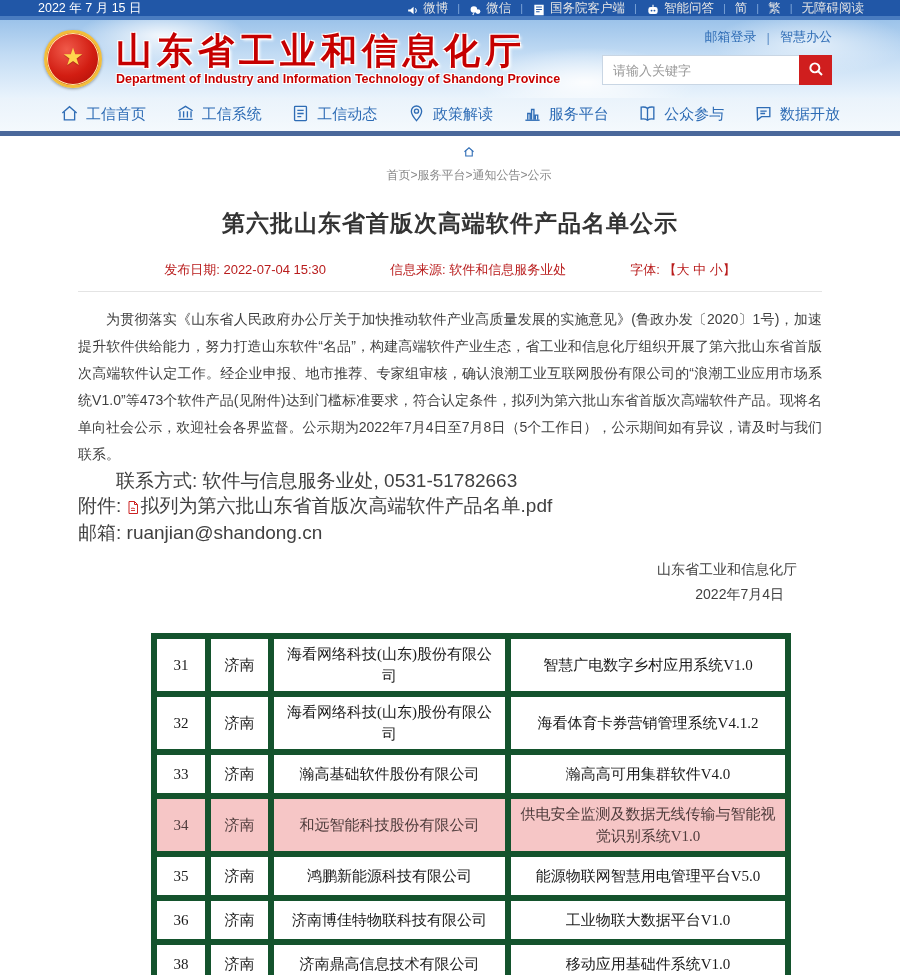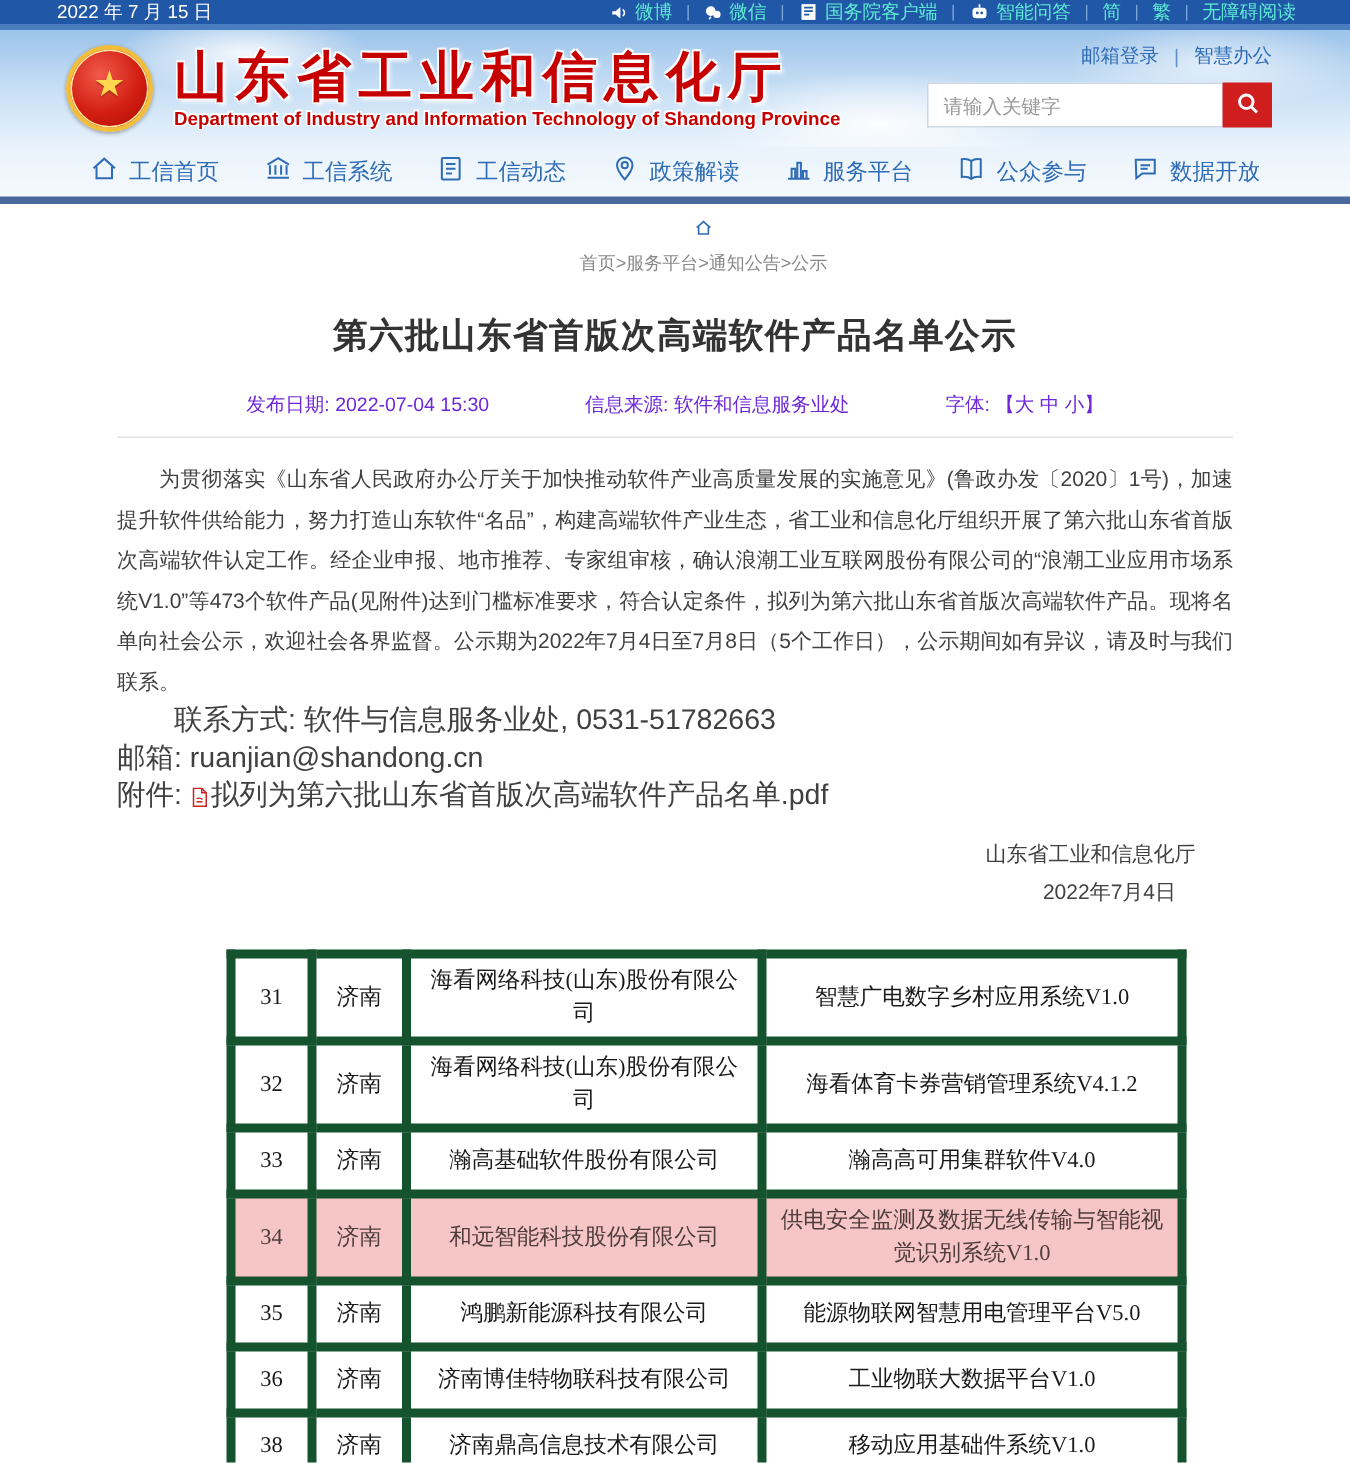--- a/index.html
+++ b/index.html
@@ -4,21 +4,21 @@
 <style>
   * { margin:0; padding:0; box-sizing:border-box; }
   html,body { width:900px; height:975px; overflow:hidden; background:#fff;
     font-family:"Liberation Sans","DejaVu Sans",sans-serif; }
 
   
   .topbar { height:20px; background:#2157a7; border-bottom:4px solid #4a7cc0;
     display:flex; align-items:center; justify-content:space-between;
     padding:0 36px 0 38px; color:#fff; font-size:12.5px; }
   .topbar-right { display:flex; align-items:center; gap:9px; }
-  .topbar-link { display:flex; align-items:center; gap:4px; color:#5eead4; cursor:pointer; white-space:nowrap; }
+  .topbar-link { display:flex; align-items:flex-end; gap:4px; color:#e5e5e5; cursor:pointer; white-space:nowrap; }
   .tb-sep { color:#7fa6d9; font-size:11px; }
   .tb-ico { display:inline-flex; }
 
   
   .header { height:78px; position:relative;
     background:
       radial-gradient(120px 40px at 18% 20%, rgba(255,255,255,.85), rgba(255,255,255,0) 70%),
       radial-gradient(160px 50px at 65% 80%, rgba(255,255,255,.9), rgba(255,255,255,0) 70%),
       radial-gradient(140px 45px at 90% 30%, rgba(255,255,255,.6), rgba(255,255,255,0) 70%),
       linear-gradient(180deg,#9cc3ea 0%, #c3dcf4 45%, #e9f3fc 100%);
@@ -26,21 +26,21 @@
   .emblem { width:58px; height:58px; border-radius:50%;
     background:radial-gradient(circle at 38% 32%, #f05a4a, #d21d12 55%, #a90d05 100%);
     border:3px solid #f2bd3a; box-shadow:0 1px 3px rgba(0,0,0,.35), inset 0 0 0 1px #ffe9a8;
     display:flex; align-items:center; justify-content:center; flex-shrink:0; }
   .emblem .star { color:#ffd64d; font-size:24px; line-height:1; text-shadow:0 1px 1px rgba(120,40,0,.5); transform:translateY(-2px); }
   .brand { margin-left:14px; }
   .brand-title { color:#c60000; font-weight:bold; font-size:36px; letter-spacing:5px; line-height:1.05;
     text-shadow:2px 2px 3px rgba(255,255,255,.95), -1px -1px 0 #fff, 1px -1px 0 #fff, -1px 1px 0 #fff, 1px 1px 0 #fff; }
   .brand-sub { color:#c60000; font-weight:bold; font-size:12.5px; margin-top:2px;
     text-shadow:1px 1px 0 #fff, -1px -1px 0 #fff, 1px -1px 0 #fff, -1px 1px 0 #fff; }
-  .header-right { position:absolute; right:52px; top:8px; width:230px; }
+  .header-right { position:absolute; right:68px; top:8px; width:230px; }
   .quick-links { display:flex; justify-content:flex-end; align-items:center; gap:10px;
     color:#2e6cb5; font-size:13px; margin-bottom:9px; }
   .quick-links .q-sep { color:#5f8fc6; }
   .quick-links span[data-interactable="true"] { cursor:pointer; }
   .search-box { display:flex; height:30px; }
   .search-input { flex:1; border:1px solid #c9d6e4; border-right:none; background:#fff;
     padding:0 10px; font-size:13px; color:#8b5cf6; outline:none; }
   .search-input::placeholder { color:#999; }
   .search-btn { width:34px; background:#d01e1e; border:none; display:flex; align-items:center; justify-content:center; cursor:pointer; }
 
@@ -53,21 +53,21 @@
 
   
   .breadcrumb { display:flex; align-items:center; gap:6px; margin:10px 0 0 38px;
     font-size:12px; color:#888;flex-direction:column; }
 
   
   .article { padding:0 78px; color:#404040; }
   .art-title { text-align:center; font-size:23px; font-weight:600; color:#333;
     margin-top:24px; letter-spacing:1px; }
   .art-meta { display:flex; justify-content:center; gap:64px; margin-top:22px;
-    font-size:13px; color:#6d28d9; }
+    font-size:13px; color:#b91c1c; }
   .art-meta b { font-weight:normal; }
   .font-sizes { cursor:pointer; }
   .meta-rule { border:none; border-top:1px solid #e4e4e4; margin:12px 0 14px 0; }
   .art-body { font-size:14px; line-height:27px; text-align:justify; text-indent:2em; color:#404040; }
   .line { font-size:19px; line-height:25px; color:#404040; }
   .line.indent { text-indent:2em; }
   .attach-link { color:#404040; cursor:pointer; }
   .pdf-ico { display:inline-block; vertical-align:-2px; margin-right:2px; }
   .sig { text-align:right; font-size:14px; color:#404040; margin-top:12px; }
   .sig-name { margin-right:25px; line-height:25px; }
@@ -245,30 +245,30 @@
     <span data-interactable="false"><b>发布日期:</b> <span>2022-07-04 15:30</span></span>
     <span data-interactable="false"><b>信息来源:</b> <span>软件和信息服务业处</span></span>
     <span data-interactable="false"><b>字体:</b> <span class="font-sizes" data-interactable="true">【大 中 小】</span></span>
   </div>
   <hr class="meta-rule" data-interactable="false">
 
   <p class="art-body" data-interactable="false">为贯彻落实《山东省人民政府办公厅关于加快推动软件产业高质量发展的实施意见》(鲁政办发〔2020〕1号)，加速提升软件供给能力，努力打造山东软件“名品”，构建高端软件产业生态，省工业和信息化厅组织开展了第六批山东省首版次高端软件认定工作。经企业申报、地市推荐、专家组审核，确认浪潮工业互联网股份有限公司的“浪潮工业应用市场系统V1.0”等473个软件产品(见附件)达到门槛标准要求，符合认定条件，拟列为第六批山东省首版次高端软件产品。现将名单向社会公示，欢迎社会各界监督。公示期为2022年7月4日至7月8日（5个工作日），公示期间如有异议，请及时与我们联系。</p>
 
   <p class="line indent" data-interactable="false">联系方式: 软件与信息服务业处, 0531-51782663</p>
 
-  <p class="line" data-interactable="false"><span>邮箱: </span><span data-interactable="false">ruanjian@shandong.cn</span></p>
-
   <p class="line" data-interactable="false">
     <span>附件: </span><span class="pdf-ico" data-interactable="false"><svg width="12" height="13" viewBox="0 0 24 26">
           <path d="M4 1h11l6 6v18H4z" fill="#fff" stroke="#cc2222" stroke-width="2"></path>
           <path d="M15 1v6h6" fill="none" stroke="#cc2222" stroke-width="2"></path>
           <path d="M8 15c2-1 6-1 8 1M8 19h8" stroke="#cc2222" stroke-width="1.8" fill="none"></path>
         </svg></span><span class="attach-link" data-interactable="true">拟列为第六批山东省首版次高端软件产品名单.pdf</span>
   </p>
 
+  <p class="line" data-interactable="false"><span>邮箱: </span><span data-interactable="false">ruanjian@shandong.cn</span></p>
+
   <div class="sig" data-interactable="false">
     <div class="sig-name" data-interactable="false">山东省工业和信息化厅</div>
     <div class="sig-date" data-interactable="false">2022年7月4日</div>
   </div>
 </div>
 
 <table class="list-table" data-interactable="false">
   <tbody>
     <tr data-interactable="false">
       <td class="c-no" data-interactable="false">31</td>

